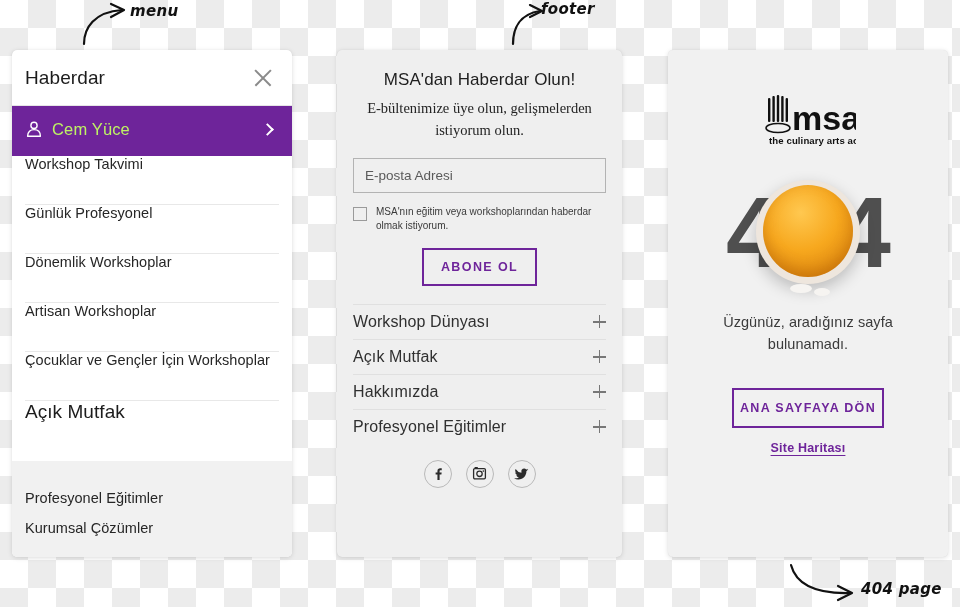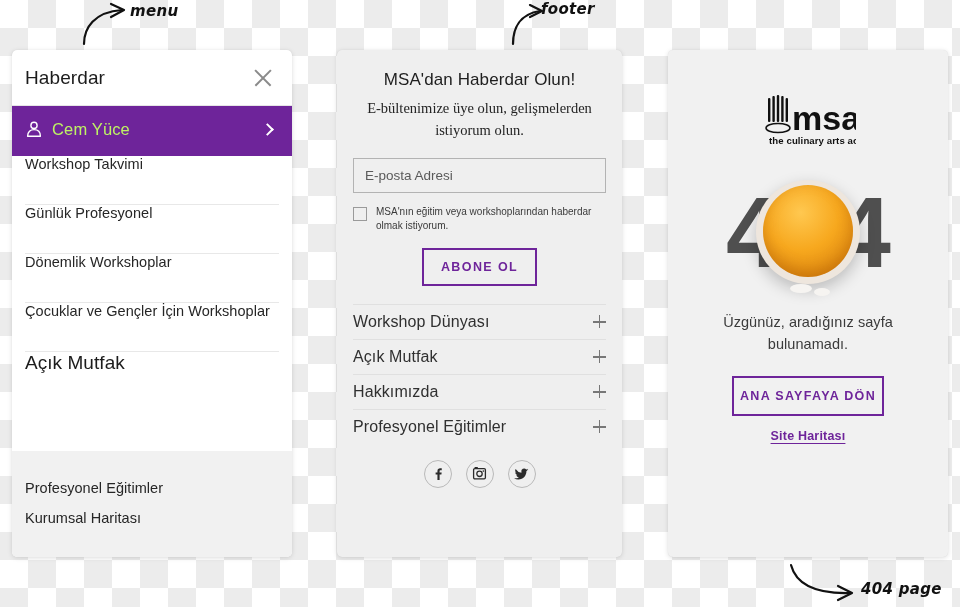--- a/index.html
+++ b/index.html
@@ -164,21 +164,21 @@
     background: radial-gradient(circle at 42% 30%, #ffc850 0%, #f7a81e 45%, #e08a10 80%, #cf7d0d 100%);
     box-shadow: inset 0 -6px 14px rgba(160,80,0,.35);
   }
   .shell-chip {
     position: absolute; z-index: 3; background: #f6f4f1; border-radius: 50%;
   }
   .err-msg {
     margin-top: 20px; font-size: 14.5px; color: #3b3b3b; line-height: 1.5; letter-spacing: .05px;
   }
   .err-btn {
-    display: inline-block; margin-top: 20px;
+    display: inline-block; margin-top: 32px;
     border: 2px solid #6e249a; color: #6e249a; background: transparent;
     font-family: "Liberation Sans", sans-serif;
     font-size: 12.5px; font-weight: 700; letter-spacing: 1.3px;
     padding: 11px 6px; cursor: pointer;
   }
   .err-link {
     display: block; margin-top: 13px;
     color: #6e249a; font-size: 12.5px; font-weight: 700; letter-spacing: .2px;
     text-decoration: underline; text-underline-offset: 3px; cursor: pointer;
   }
@@ -224,30 +224,33 @@
     <div class="menu-item">
       <span>Workshop Takvimi</span>
     </div>
     <div class="menu-item">
       <span>Günlük Profesyonel</span>
     </div>
     <div class="menu-item">
       <span>Dönemlik Workshoplar</span>
     </div>
     <div class="menu-item">
+      <span>Artisan Workshoplar</span>
+    </div>
+    <div class="menu-item">
       <span>Çocuklar ve Gençler İçin Workshoplar</span>
     </div>
     <div class="menu-item big">
       <span>Açık Mutfak</span>
     </div>
   </div>
 
   <div class="menu-foot">
     <div>Profesyonel Eğitimler</div>
-    <div>Kurumsal Haritası</div>
+    <div>Kurumsal Çözümler</div>
   </div>
 </div>
 
 <div class="panel" id="footer-panel">
 
   <div class="news">
     <div class="news-h1">MSA'dan Haberdar Olun!</div>
     <div class="news-sub">E-bültenimize üye olun, gelişmelerden istiyorum olun.</div>
 
     <input class="news-input" type="text" placeholder="E-posta Adresi" style="">

